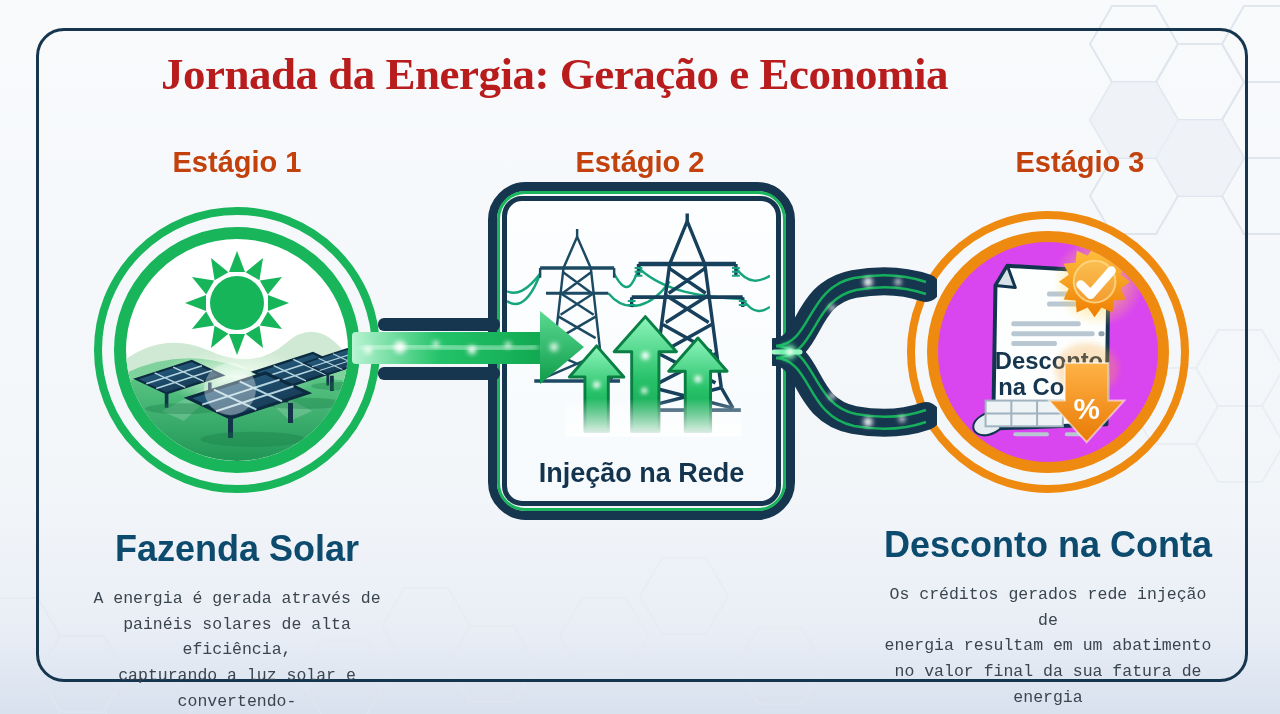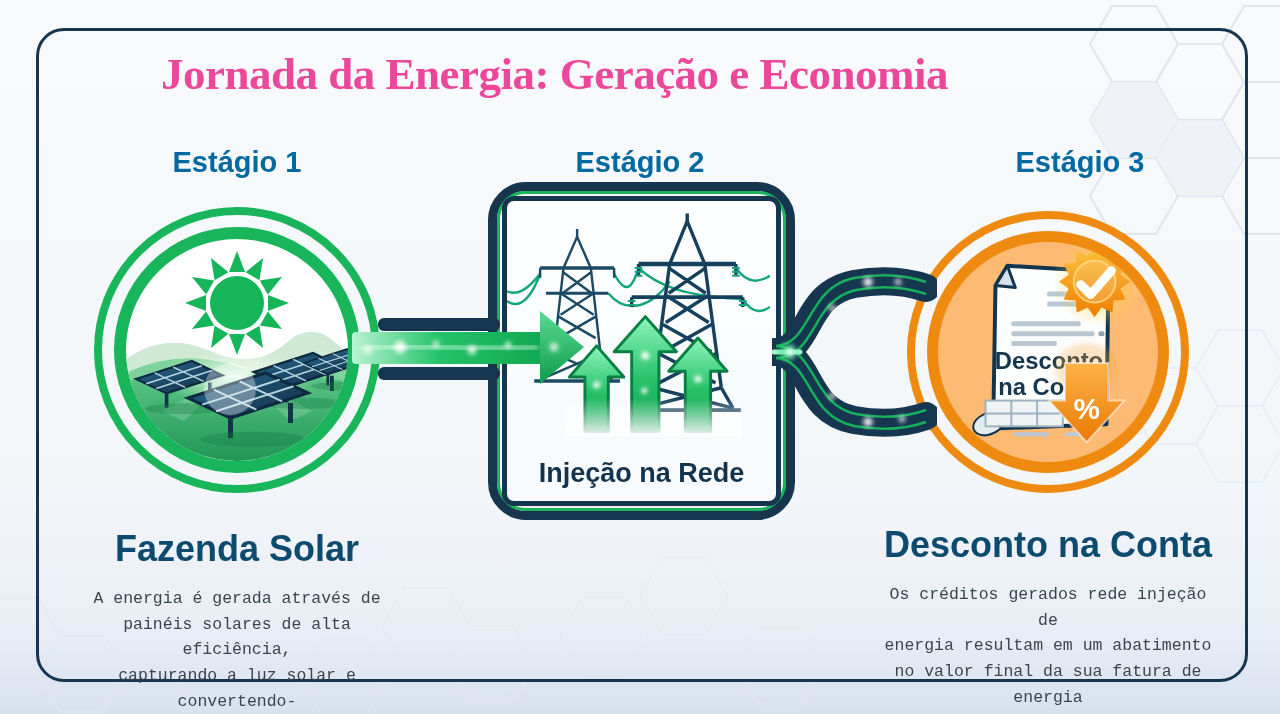--- a/index.html
+++ b/index.html
@@ -10,45 +10,45 @@
   }
   .abs{position:absolute;}
   #hexes{left:0;top:0;z-index:0;}
   #frame{
     left:36px;top:28px;width:1206px;height:648px;
     border:3px solid #16354e;border-radius:28px;z-index:1;background:transparent;
   }
   #title{
     left:0;top:48px;width:1109px;text-align:center;z-index:3;
     font-family:"Liberation Serif",serif;font-weight:700;font-size:45px;
-    color:#ec4899;letter-spacing:-0.5px;
+    color:#b91c1c;letter-spacing:-0.5px;
   }
   .stage-label{
     top:146px;width:220px;text-align:center;z-index:3;
-    font-weight:700;font-size:29px;color:#0369a1;
+    font-weight:700;font-size:29px;color:#c2410c;
   }
   #stage-label-1{left:127px;} #stage-label-2{left:530px;} #stage-label-3{left:970px;}
 
   
   #circle1-ring{left:94px;top:207px;width:270px;height:270px;border:8px solid #18b55b;border-radius:50%;z-index:3;}
   #circle1-disc{left:114px;top:227px;width:222px;height:222px;border:12px solid #18b55b;border-radius:50%;
     background:#ffffff;overflow:hidden;z-index:3;}
 
   
   #box2{left:488px;top:182px;width:289px;height:320px;border:9px solid #16354e;border-radius:38px;z-index:3;}
   #box2-green{width:283px;height:314px;border:3px solid #19b45c;border-radius:28px;}
-  #box2-inner{position:absolute;left:5px;top:5px;right:5px;bottom:5px;border:5px solid #16354e;border-radius:12px;
+  #box2-inner{position:absolute;left:5px;top:5px;right:5px;bottom:5px;border:5px solid #16354e;border-radius:20px;
     background:linear-gradient(180deg,#fdfeff,#f6fafc);overflow:hidden;}
   #box2-label{position:absolute;left:0;bottom:12px;width:100%;text-align:center;
     font-weight:700;font-size:27px;color:#14344e;}
 
   
   #circle3-ring{left:907px;top:211px;width:266px;height:266px;border:8px solid #ef8a10;border-radius:50%;z-index:3;}
   #circle3-disc{left:927px;top:231px;width:220px;height:220px;border:11px solid #ef8a10;border-radius:50%;
-    background:#fdba74;overflow:hidden;z-index:3;}
+    background:#d946ef;overflow:hidden;z-index:3;}
 
   .connector{z-index:4;}
 
   .caption{z-index:3;text-align:center;}
   .caption h2{margin:0 0 9px 0;font-size:36px;font-weight:700;color:#0c4a6e;}
   .caption p{margin:16px;font-size:16.5px;line-height:1.56;color:#3a454f;white-space:pre-line;font-family:Liberation Mono, monospace;}
   #caption1{left:77px;top:528px;width:320px;}
   #caption2{left:475px;top:524px;width:330px;}
   #caption3{left:868px;top:524px;width:360px;}
 </style>

